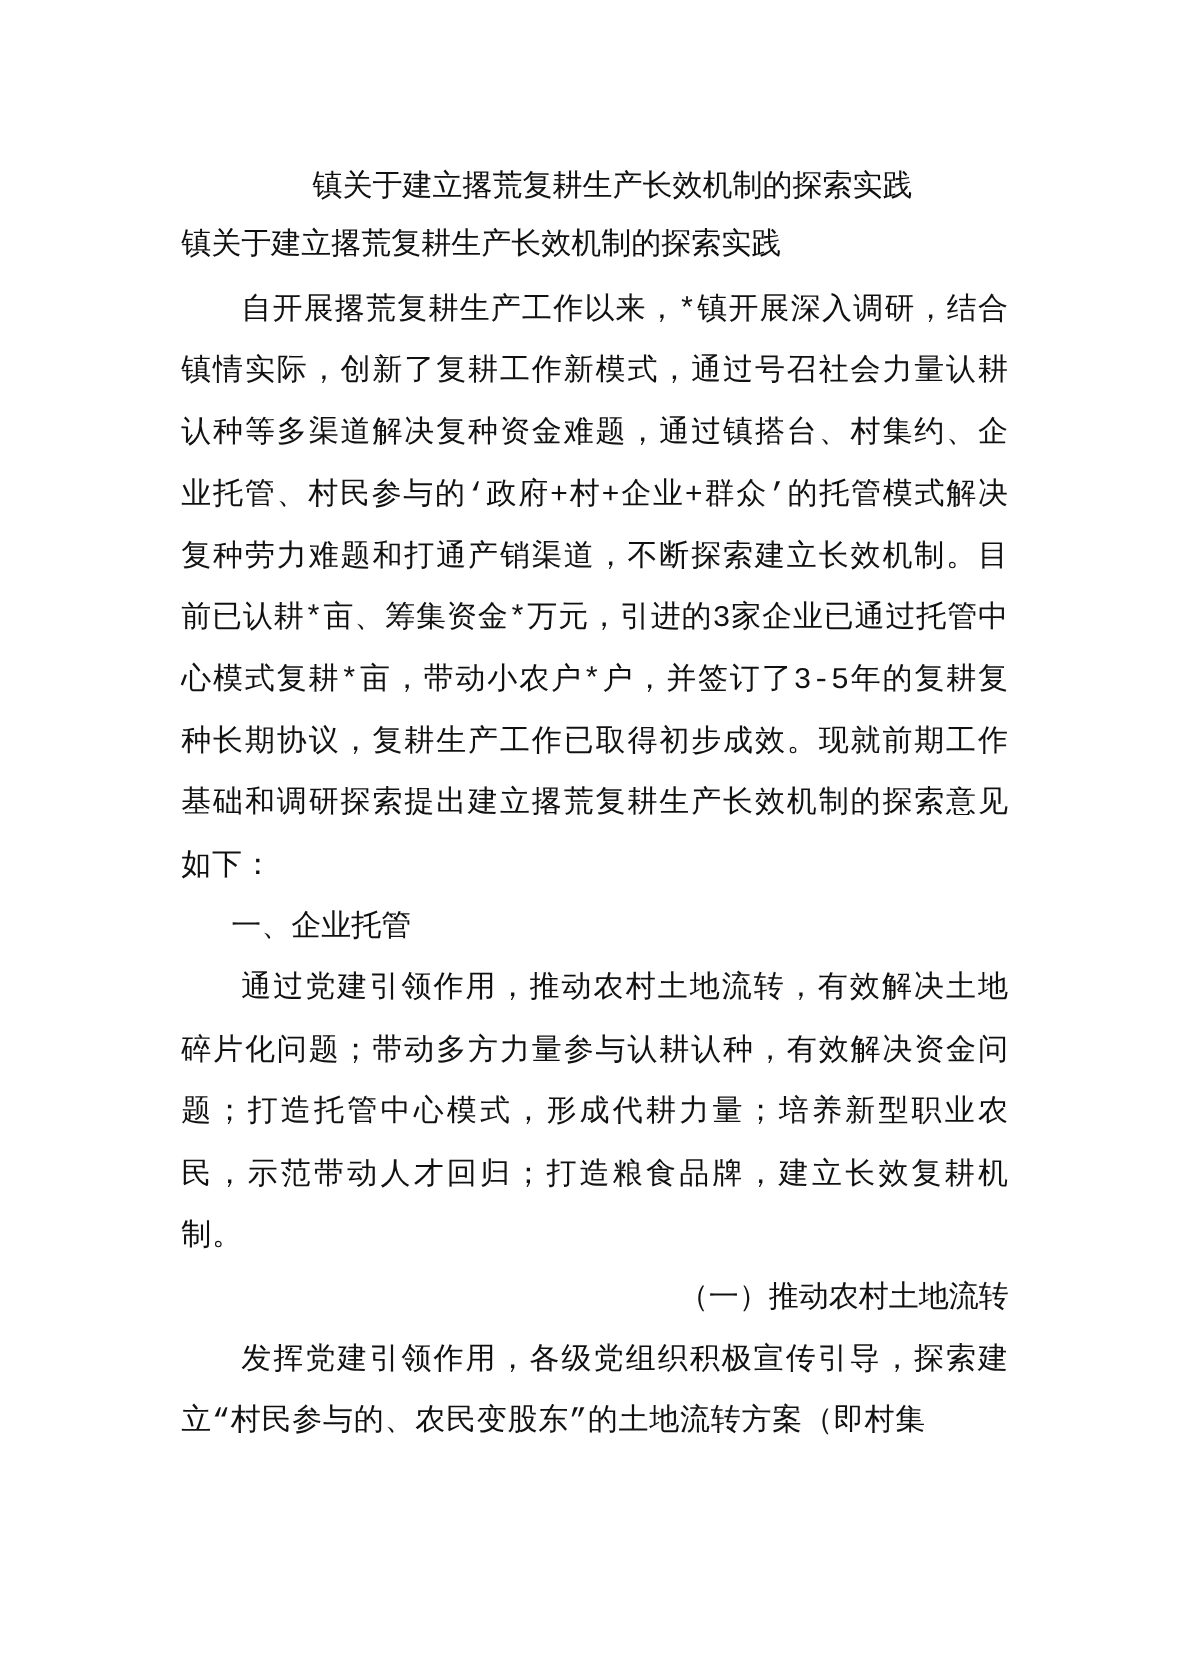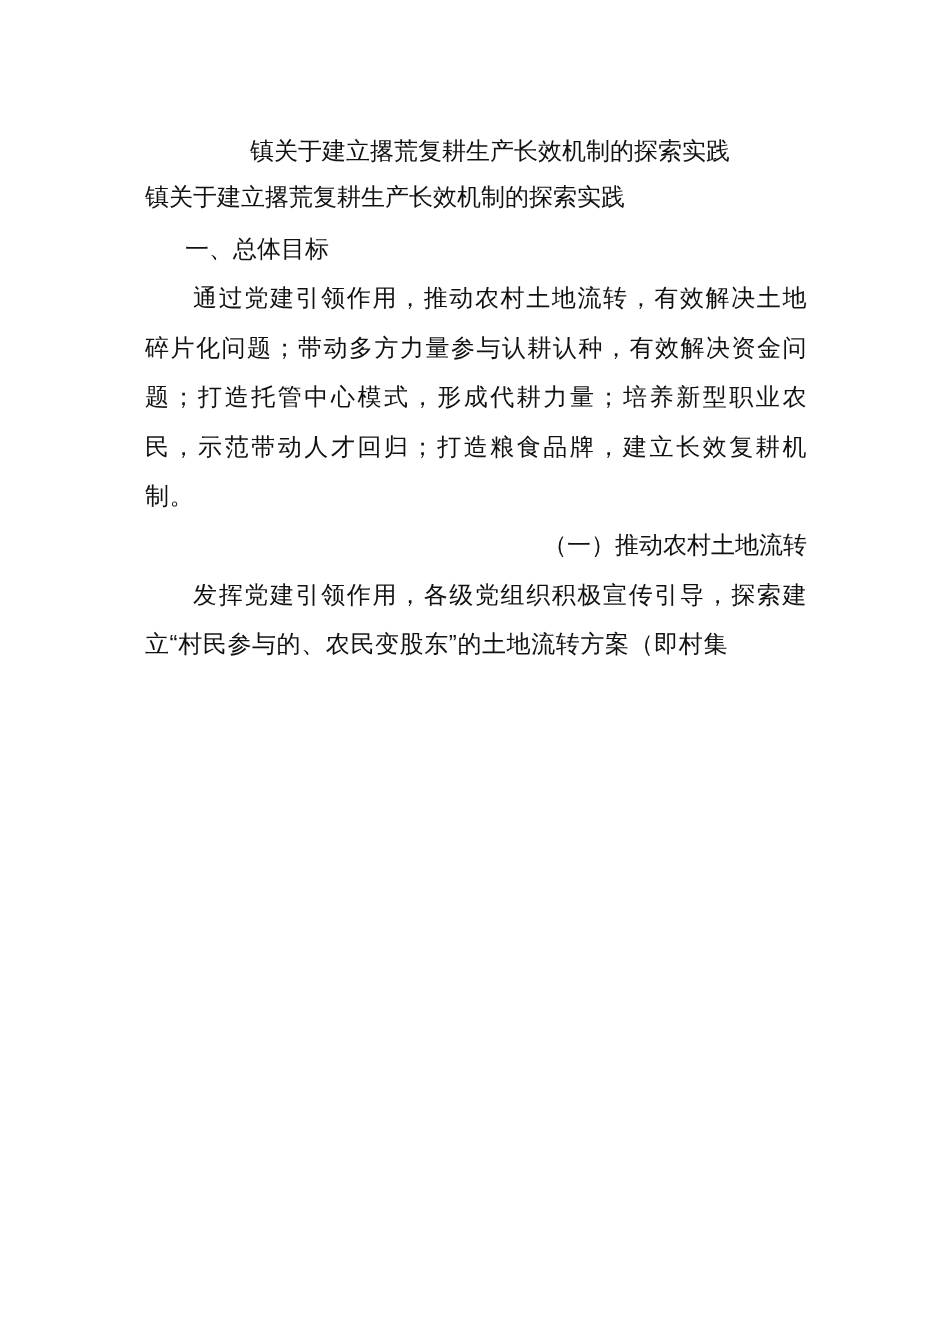--- a/index.html
+++ b/index.html
@@ -1,19 +1,19 @@
 <!DOCTYPE html>
 <html><head>
 <meta charset="utf-8">
 <style>
   html, body { margin: 0; padding: 0; background: #ffffff; }
   body { width: 950px; height: 1344px; position: relative; overflow: hidden; }
   .page {
     position: absolute; left: 145px; top: 128px; width: 662px;
-    font-family: Liberation Sans, sans-serif;
+    font-family: Liberation Mono, monospace;
     color: #111111; font-size: 24px;
   }
   .title {
     margin: 0; font-weight: normal; font-size: 24px;
     text-align: center; line-height: 46px; height: 46px;
     padding-left: 28px;
   }
   .subtitle { margin: 0; font-size: 24px; line-height: 46px; height: 50px; }
   .para {
     margin: 0; text-indent: 48px; line-height: 49.4px;
@@ -21,17 +21,18 @@
   }
   .heading { margin: 0; text-indent: 40px; line-height: 49.4px; }
   .subheading { margin: 0; text-indent: 30px; line-height: 49.4px; text-align: right; }
 </style>
 </head>
 <body>
 
 <div class="page">
   <h1 class="title">镇关于建立撂荒复耕生产长效机制的探索实践</h1>
   <div class="subtitle">镇关于建立撂荒复耕生产长效机制的探索实践</div>
-  <p class="heading">一、总体目标</p>
+  <p class="para">自开展撂荒复耕生产工作以来，*镇开展深入调研，结合镇情实际，创新了复耕工作新模式，通过号召社会力量认耕认种等多渠道解决复种资金难题，通过镇搭台、村集约、企业托管、村民参与的‘政府+村+企业+群众’的托管模式解决复种劳力难题和打通产销渠道，不断探索建立长效机制。目前已认耕*亩、筹集资金*万元，引进的3家企业已通过托管中心模式复耕*亩，带动小农户*户，并签订了3-5年的复耕复种长期协议，复耕生产工作已取得初步成效。现就前期工作基础和调研探索提出建立撂荒复耕生产长效机制的探索意见如下：</p>
+  <p class="heading">一、企业托管</p>
   <p class="para">通过党建引领作用，推动农村土地流转，有效解决土地碎片化问题；带动多方力量参与认耕认种，有效解决资金问题；打造托管中心模式，形成代耕力量；培养新型职业农民，示范带动人才回归；打造粮食品牌，建立长效复耕机制。</p>
   <p class="subheading">（一）推动农村土地流转</p>
   <p class="para">发挥党建引领作用，各级党组织积极宣传引导，探索建立“村民参与的、农民变股东”的土地流转方案（即村集</p>
 </div>
 
 </body></html>

